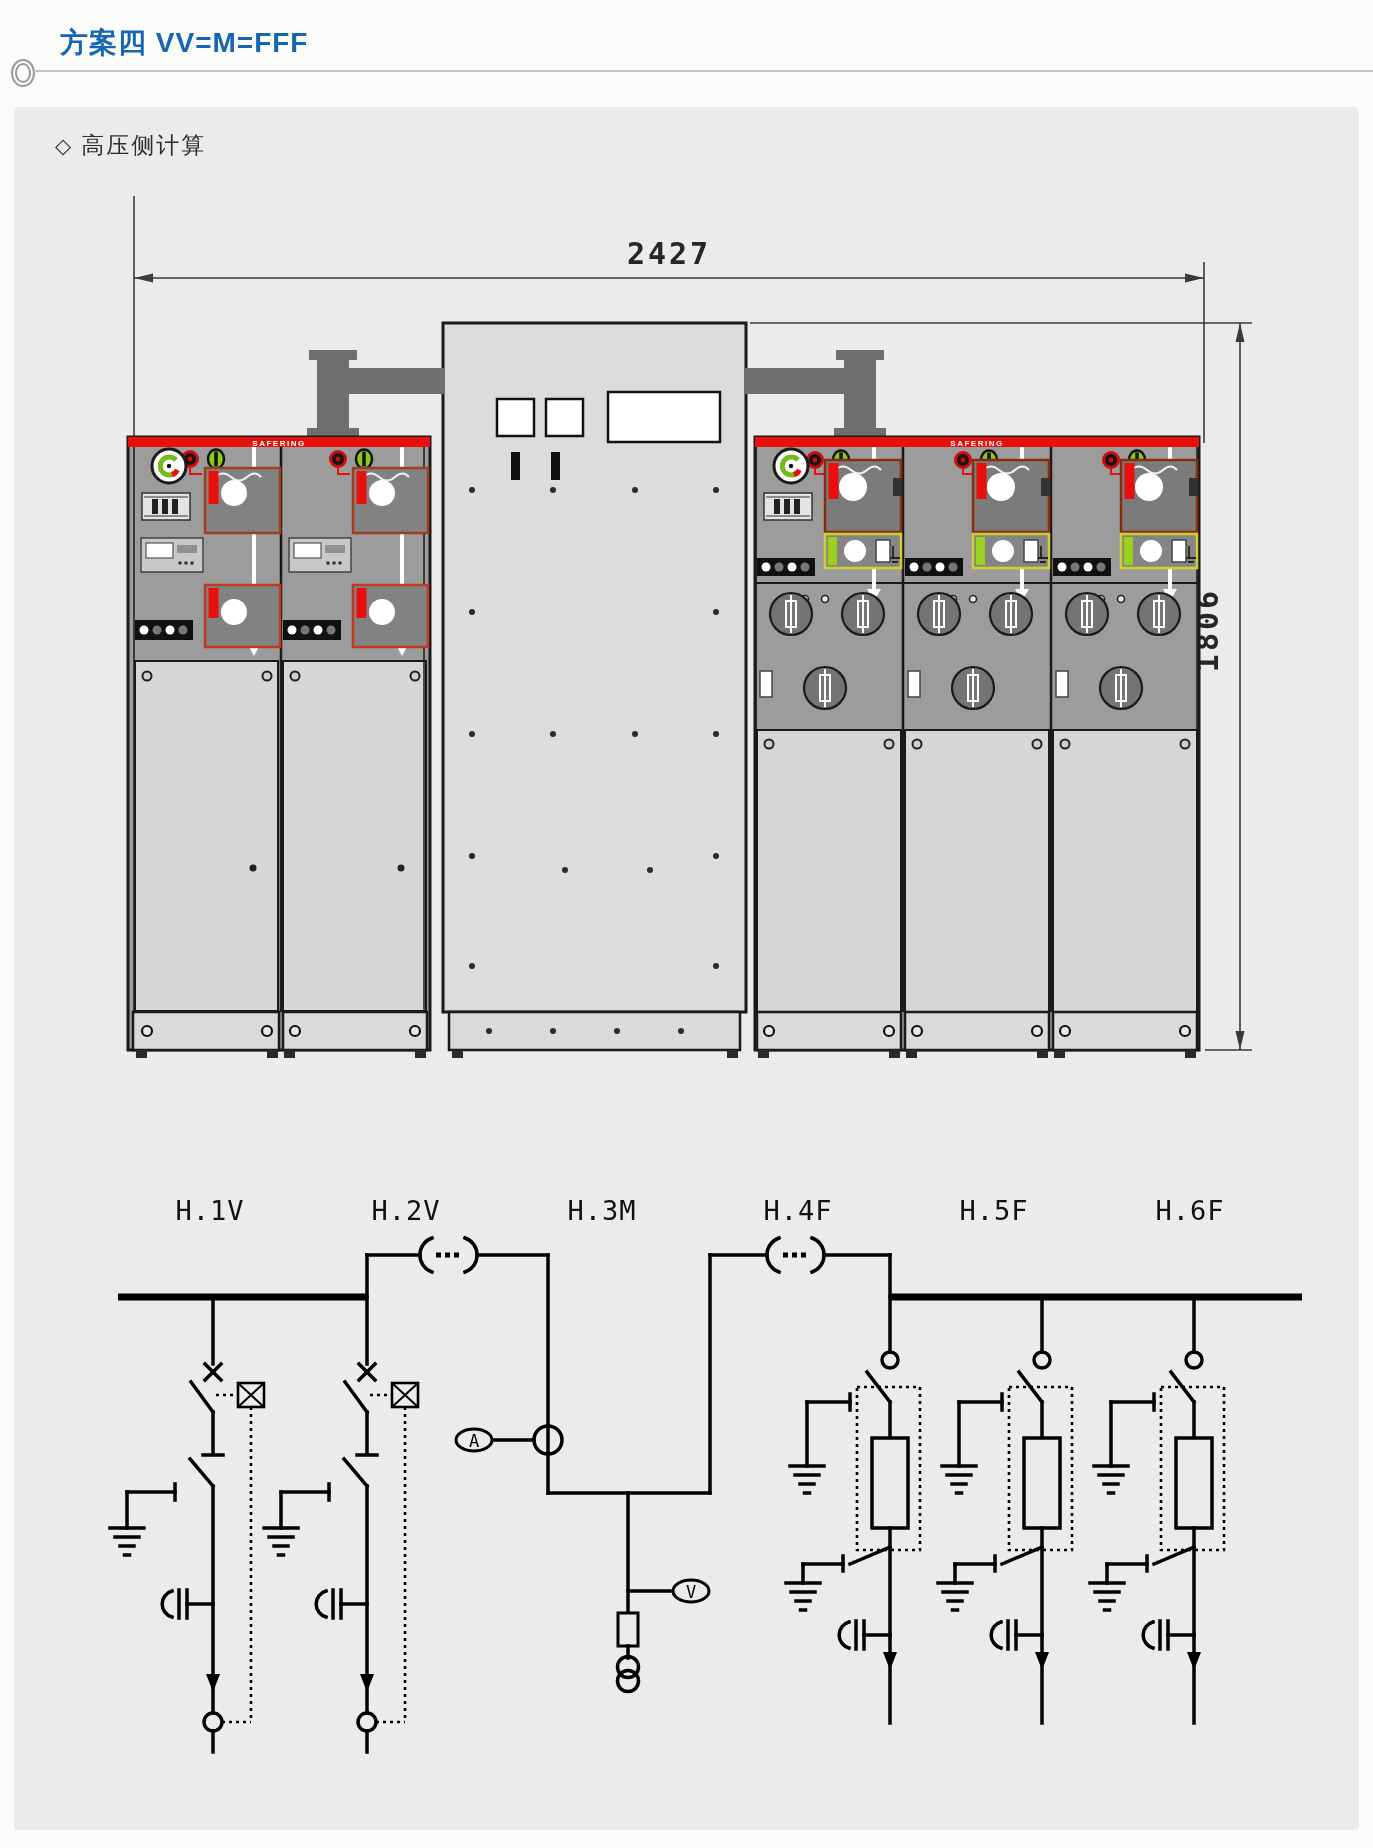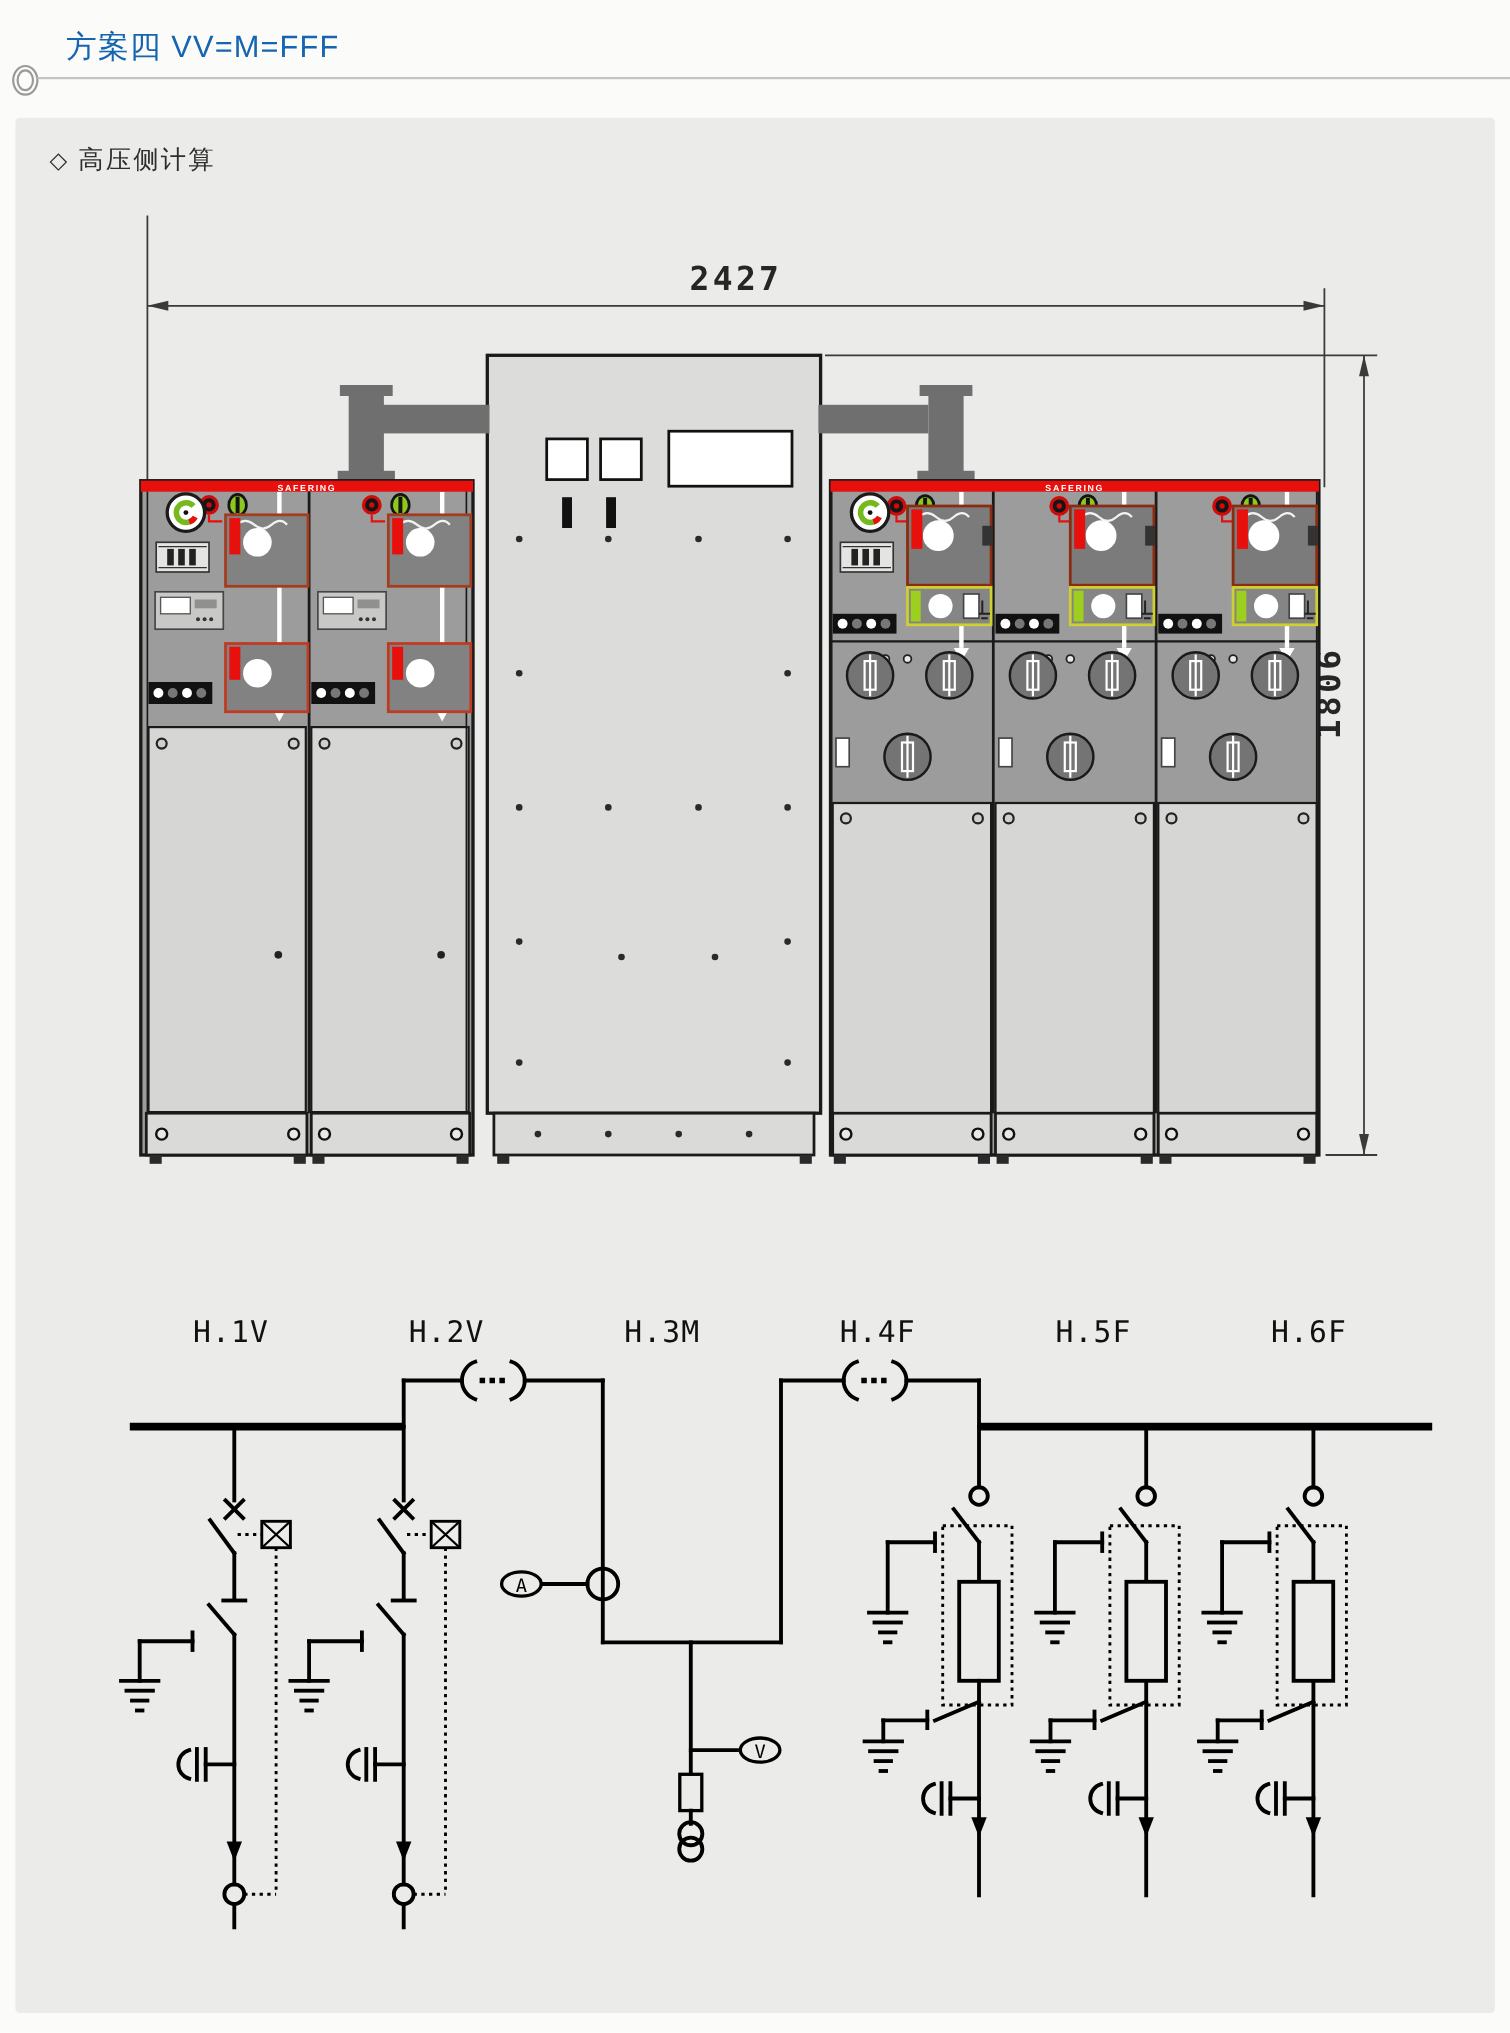--- a/index.html
+++ b/index.html
@@ -1,22 +1,22 @@
 <!DOCTYPE html>
 <html><head>
 <meta charset="utf-8">
 <style>
   html,body{margin:0;padding:0;background:#ffffff;font-family:"Liberation Sans",sans-serif;}
   .page{position:relative;width:1373px;height:1848px;background:#fbfbf9;overflow:hidden;}
-  .page-title{position:absolute;left:60px;top:24px;font-size:28px;font-weight:normal;color:#1565b0;letter-spacing:1px;}
+  .page-title{position:absolute;left:60px;top:24px;font-size:28px;font-weight:bold;color:#1565b0;letter-spacing:1px;}
   .head-rule{position:absolute;left:34px;top:70px;width:1339px;height:0;border-top:2px solid #c3c3c1;}
   .head-orn{position:absolute;left:11px;top:59px;width:20px;height:24px;border:2px solid #9a9a98;border-radius:50%;background:#fbfbf9;}
   .head-orn::after{content:"";position:absolute;left:2px;top:2px;width:12px;height:16px;border:2px solid #9a9a98;border-radius:50%;}
   .content-panel{position:absolute;left:14px;top:107px;width:1345px;height:1723px;background:#ebebe9;border-radius:4px;}
-  .section-label{position:absolute;left:45px;top:130px;font-size:23px;color:#2e2e2e;letter-spacing:2px;}
+  .section-label{position:absolute;left:55px;top:130px;font-size:23px;color:#2e2e2e;letter-spacing:2px;}
   .section-label .dia{font-size:21px;margin-right:8px;color:#2e2e2e;}
   svg.draw{position:absolute;left:0;top:0;}
   .thin{stroke:#3a3a3a;stroke-width:1.6;fill:none;}
   .dimtxt{font-family:"DejaVu Sans Mono",monospace;font-size:30px;font-weight:bold;fill:#262626;letter-spacing:3px;}
   .brandtxt{font-family:"Liberation Sans",sans-serif;font-size:8px;font-weight:bold;fill:#ffffff;letter-spacing:1.5px;}
   .lbltxt{font-family:"DejaVu Sans Mono",monospace;font-size:27px;fill:#111;letter-spacing:1px;}
   .mtrtxt{font-family:"DejaVu Sans Mono",monospace;font-size:17px;fill:#000;}
   
   .s{stroke:#000;stroke-width:3.5;fill:none;stroke-linecap:square;}
   .sbus{stroke:#000;stroke-width:7;fill:none;}

